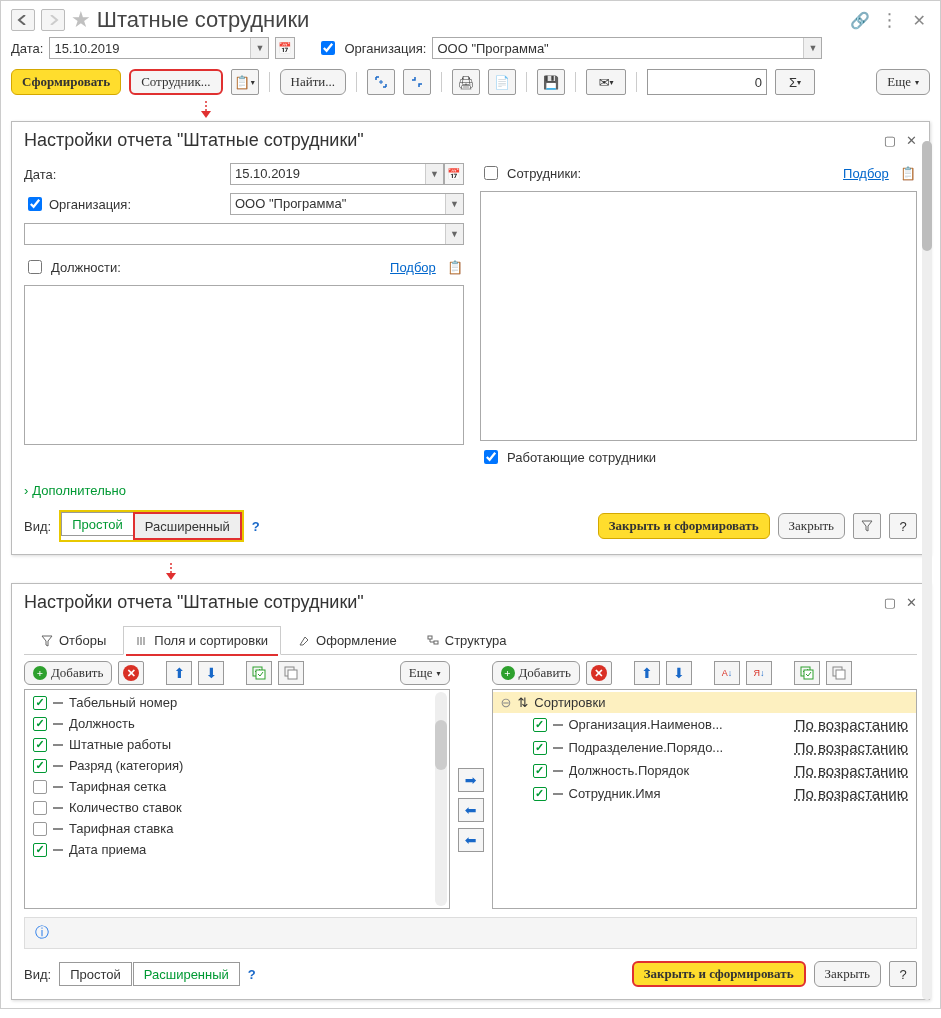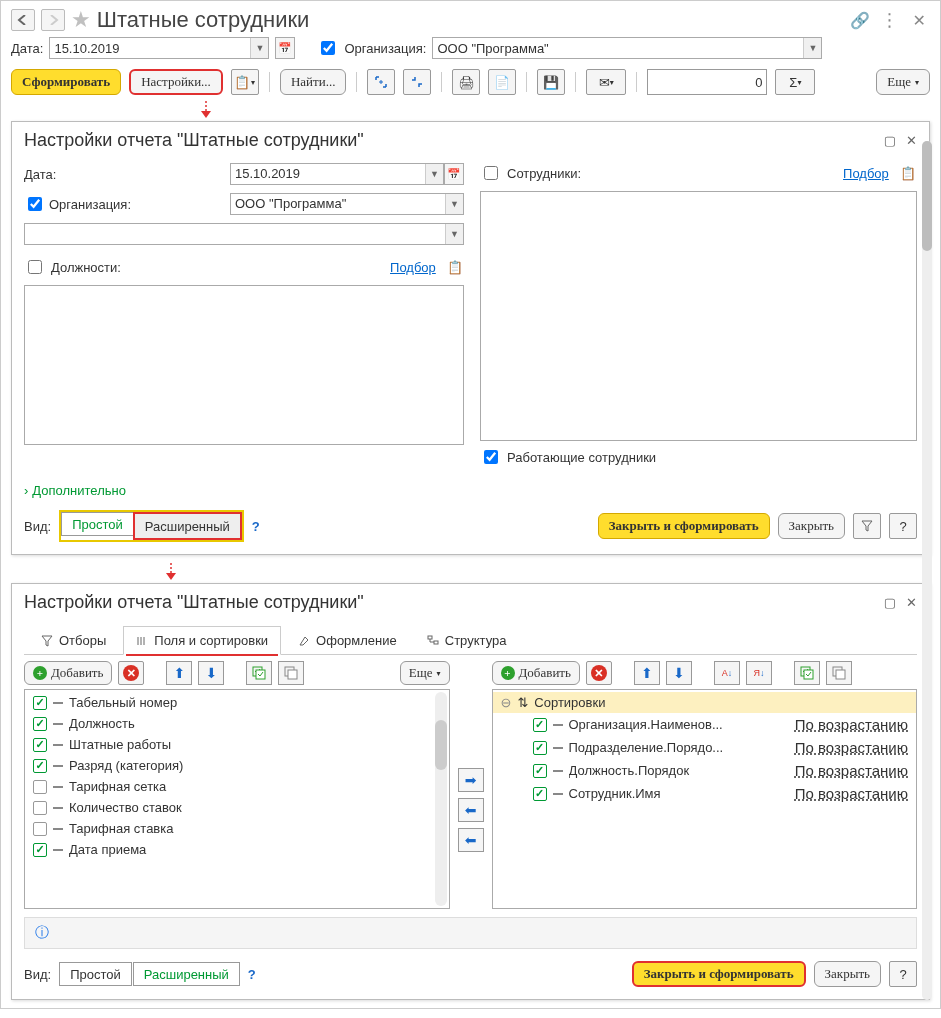--- a/index.html
+++ b/index.html
@@ -116,21 +116,21 @@
       <span>ООО "Программа"</span>
       <div class="dd-btn">▼</div>
     </div>
   </div>
 
   <div class="toolbar">
     <div class="btn yellow">
         <span>Сформировать</span>
       </div>
     <div class="btn red-border">
-        <span>Настройки...</span>
+        <span>Сотрудник...</span>
       </div>
     <div class="iconbtn">📋<span style="font-size:8px;">▾</span></div>
     <div class="sep"></div>
     <div class="btn">
         <span>Найти...</span>
       </div>
     <div class="sep"></div>
     <div class="iconbtn">
         <svg width="14" height="14">
           <path d="M2 2h3M2 2v3 M12 12h-3M12 12v-3" stroke="#1968c8" stroke-width="1.5" fill="none"></path>

